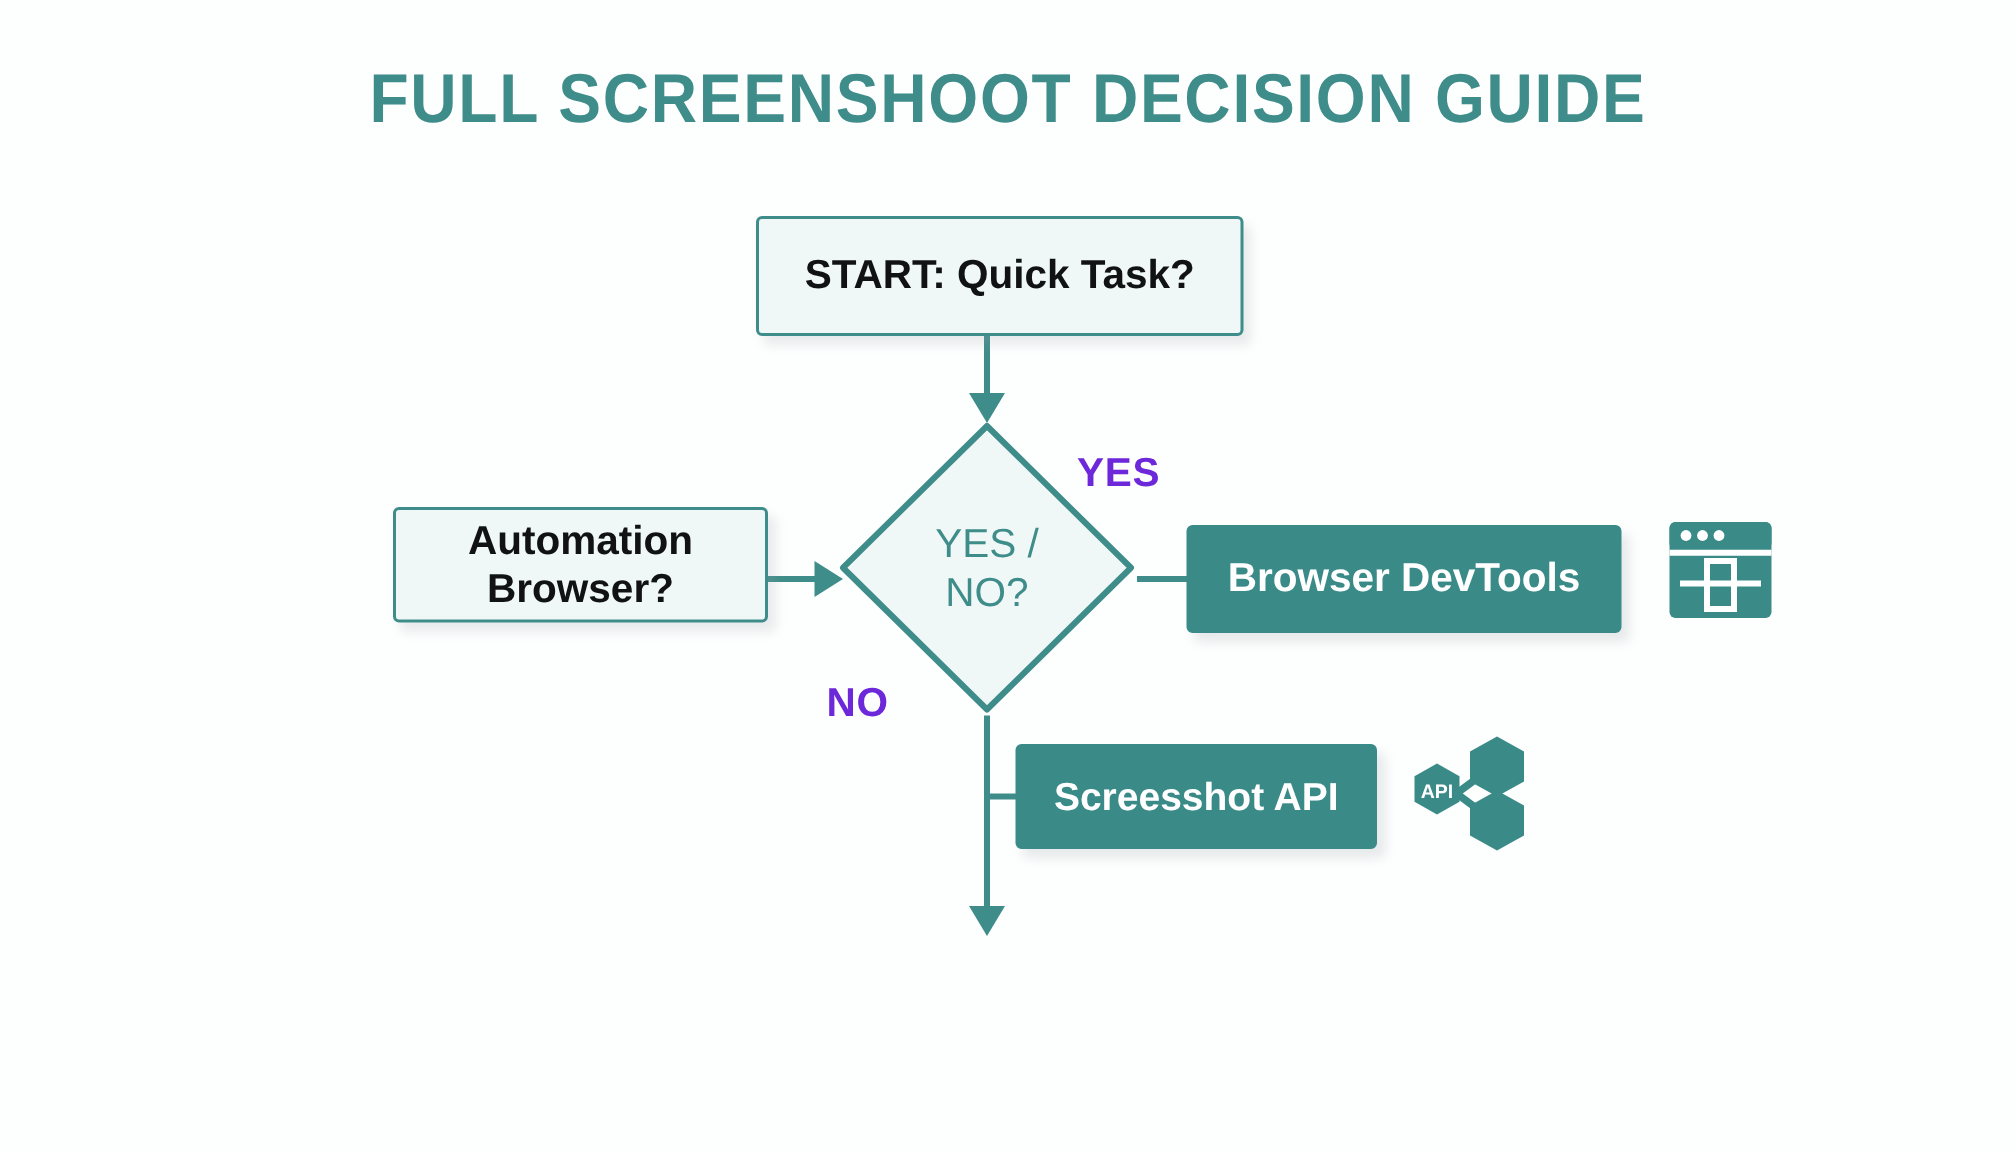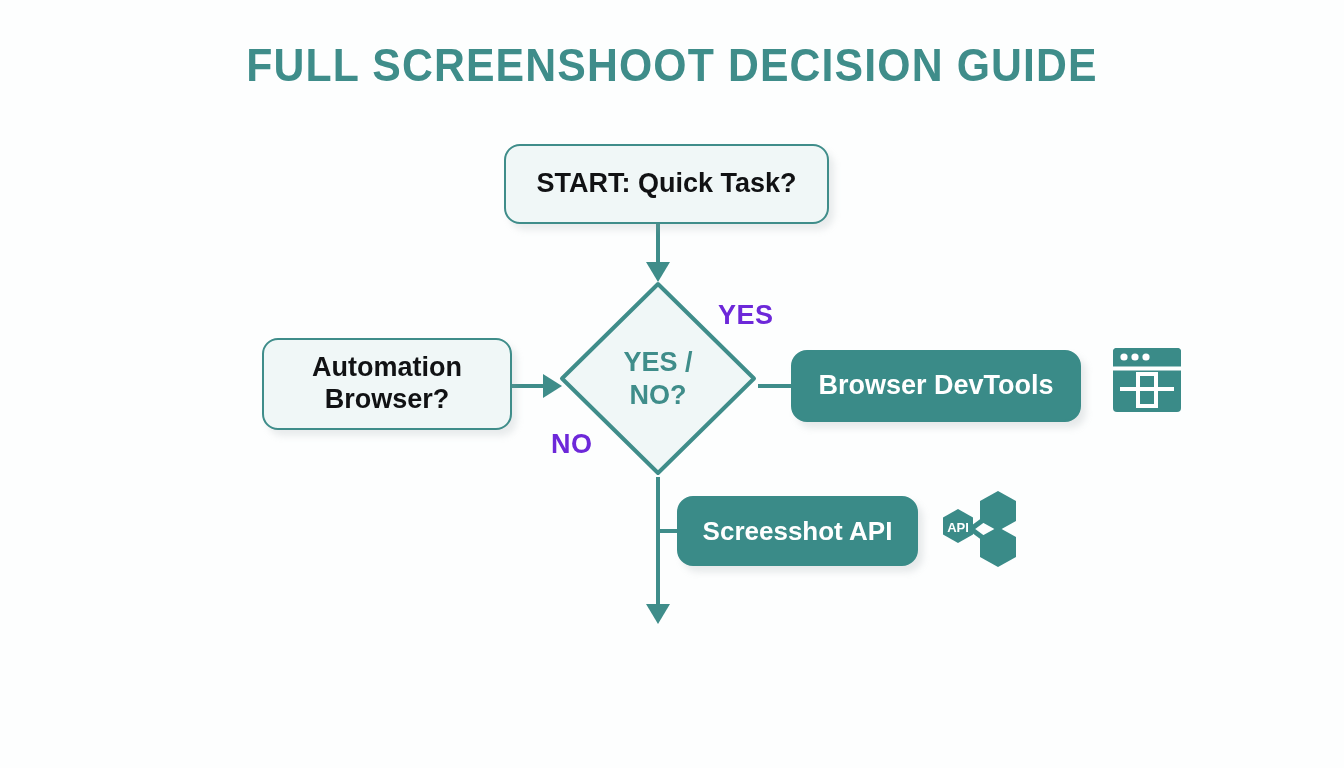--- a/index.html
+++ b/index.html
@@ -45,40 +45,40 @@
   }
 
   
   .node {
     position: absolute;
     box-sizing: border-box;
     display: flex;
     align-items: center;
     justify-content: center;
     text-align: center;
-    border-radius: 16px;
+    border-radius: 4px;
     font-family: "Liberation Sans", sans-serif;
     font-weight: bold;
     line-height: 1.18;
   }
   .node-light {
     background: #f0f7f7;
     border: 2.5px solid #3f8d8a;
     color: #111214;
     box-shadow: 5px 6px 7px rgba(150,160,165,0.20);
   }
   .node-solid {
     background: #3a8b88;
     border: 2.5px solid #3a8b88;
     color: #ffffff;
     box-shadow: 5px 6px 7px rgba(150,160,165,0.22);
   }
 
   #node-start    { left: 504px; top: 144px; width: 325px; height: 80px;  font-size: 27px; }
-  #node-automation { left: 262px; top: 338px; width: 250px; height: 92px; font-size: 27px; }
+  #node-automation { left: 262px; top: 338px; width: 250px; height: 77px; font-size: 27px; }
   #node-devtools { left: 791px; top: 350px; width: 290px; height: 72px;  font-size: 27px; }
   #node-api      { left: 677px; top: 496px; width: 241px; height: 70px;  font-size: 26px; }
   #node-manual   { left: 516px; top: 622px; width: 294px; height: 78px;  font-size: 27px; }
 
   
   #node-decision {
     position: absolute;
     left: 558px;
     top: 280px;
     width: 200px;
@@ -91,39 +91,39 @@
     height: 100%;
   }
   #node-decision .diamond-label {
     position: absolute;
     inset: 0;
     display: flex;
     flex-direction: column;
     align-items: center;
     justify-content: center;
     font-family: "Liberation Sans", sans-serif;
-    font-weight: bold;
+    font-weight: normal;
     font-size: 27px;
     line-height: 1.22;
     color: #3f8d8a;
     pointer-events: none;
   }
 
   
   .edge-label {
     position: absolute;
     font-family: "Liberation Sans", sans-serif;
     font-weight: bold;
     font-size: 27px;
     color: #6d28d9;
     letter-spacing: 0.5px;
     white-space: nowrap;
   }
   #label-yes { left: 718px; top: 300px; }
-  #label-no  { left: 551px; top: 429px; }
+  #label-no  { left: 551px; top: 453px; }
 
   
   .deco-icon {
     position: absolute;
   }
   #icon-devtools { left: 1110px; top: 343px; width: 74px; height: 74px; }
   #icon-api      { left: 940px; top: 489px; width: 86px; height: 80px; }
 </style>
 </head>
 <body>

